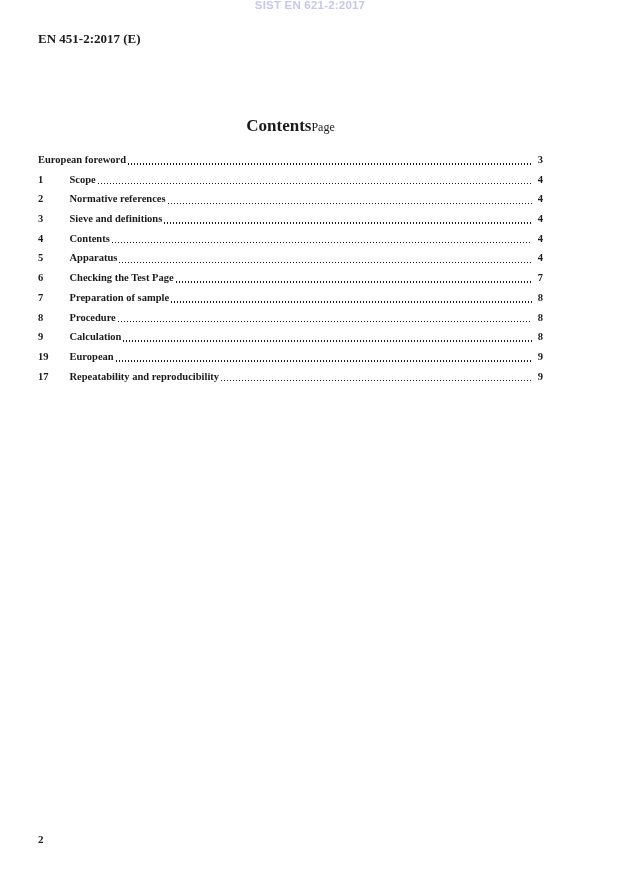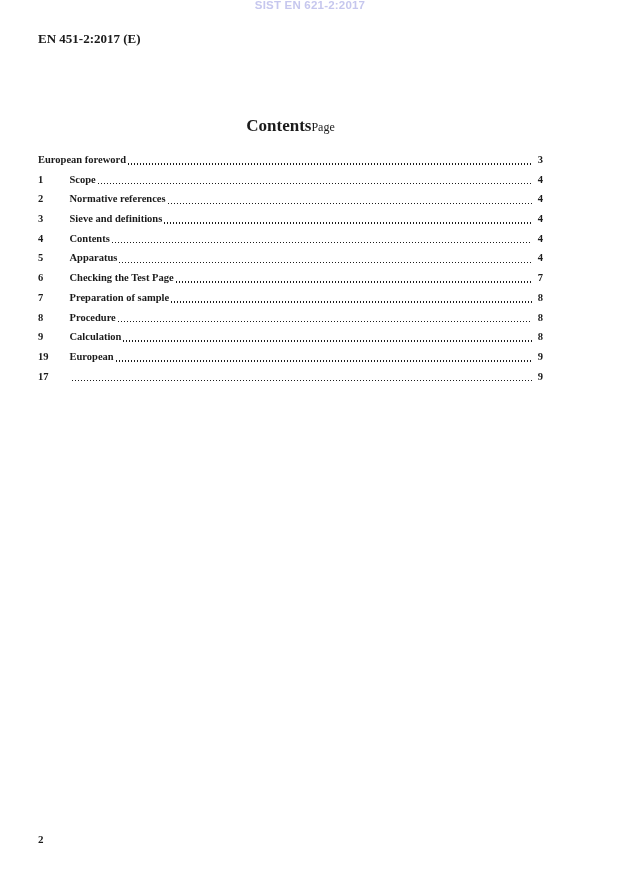--- a/index.html
+++ b/index.html
@@ -187,19 +187,20 @@
 
   <div class="toc-row">
     <span class="toc-num">19</span>
     <span class="toc-title">European</span>
     <span class="toc-dots"></span>
     <span class="toc-page">9</span>
   </div>
 
   <div class="toc-row">
     <span class="toc-num">17</span>
+    <span class="toc-title">Repeatability and reproducibility</span>
     <span class="toc-dots"></span>
     <span class="toc-page">9</span>
   </div>
 </div>
 
   <div class="footer-page-number">2</div>
 </div>
 
 </body></html>

